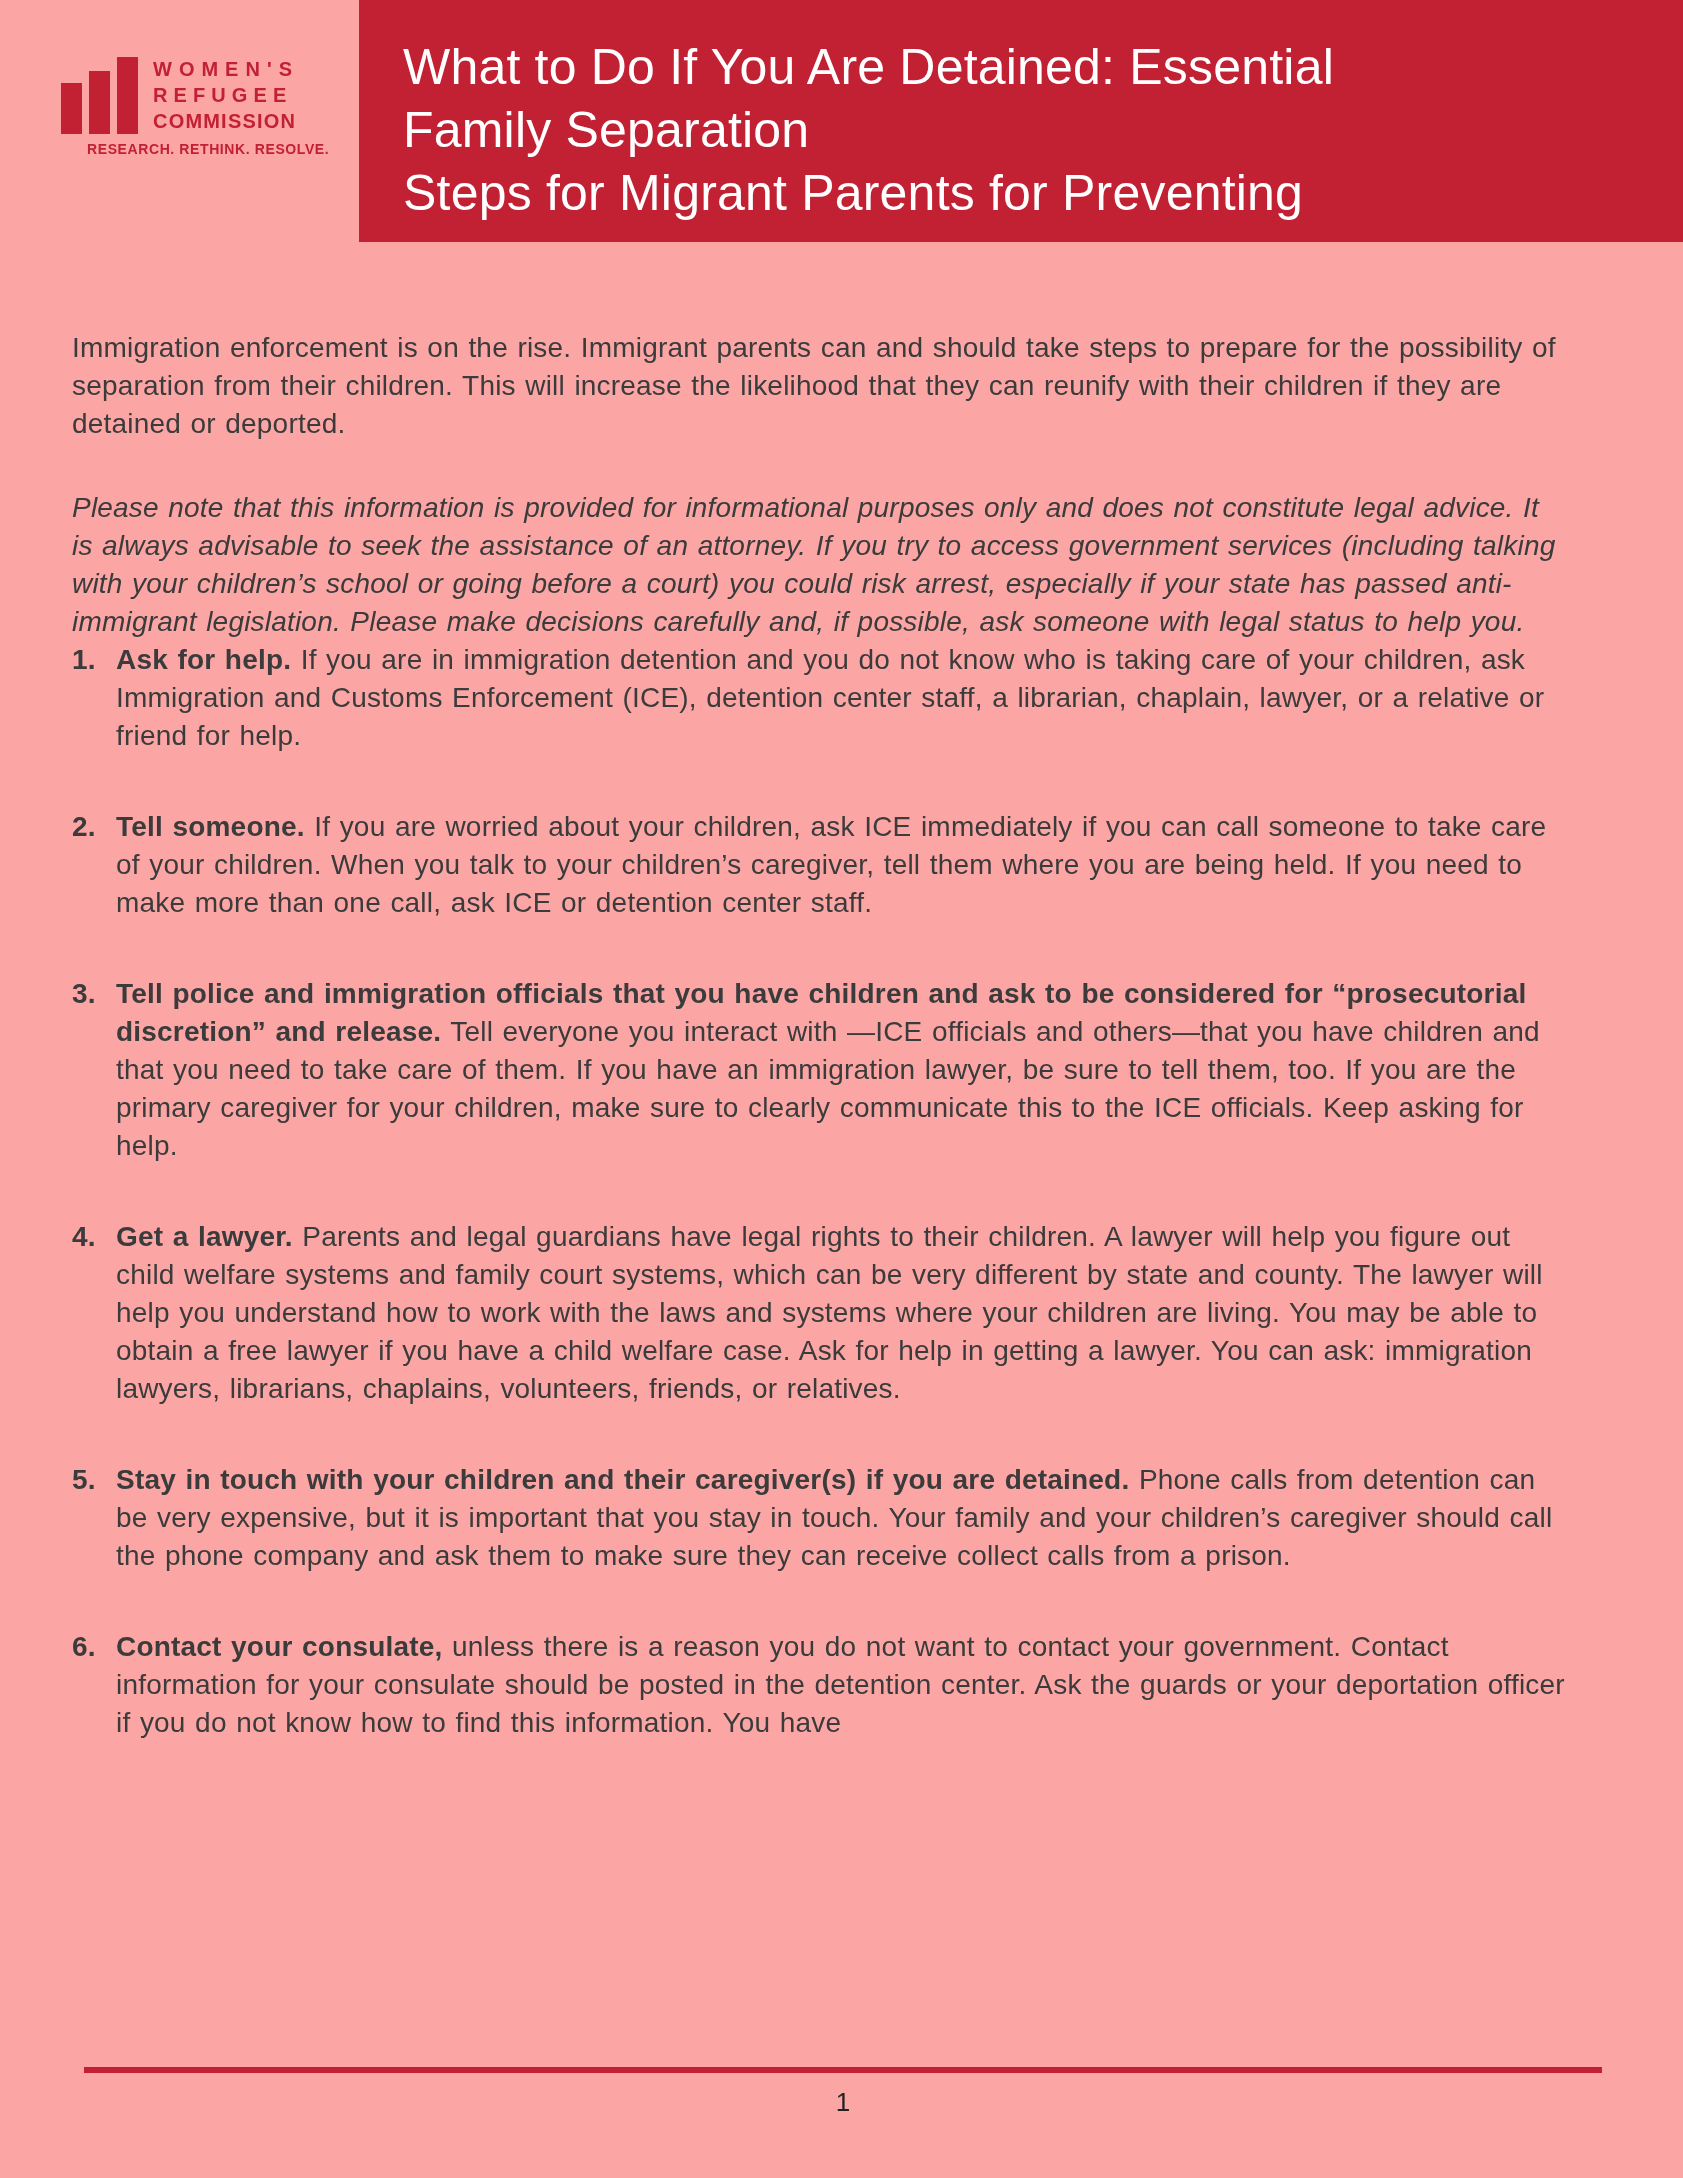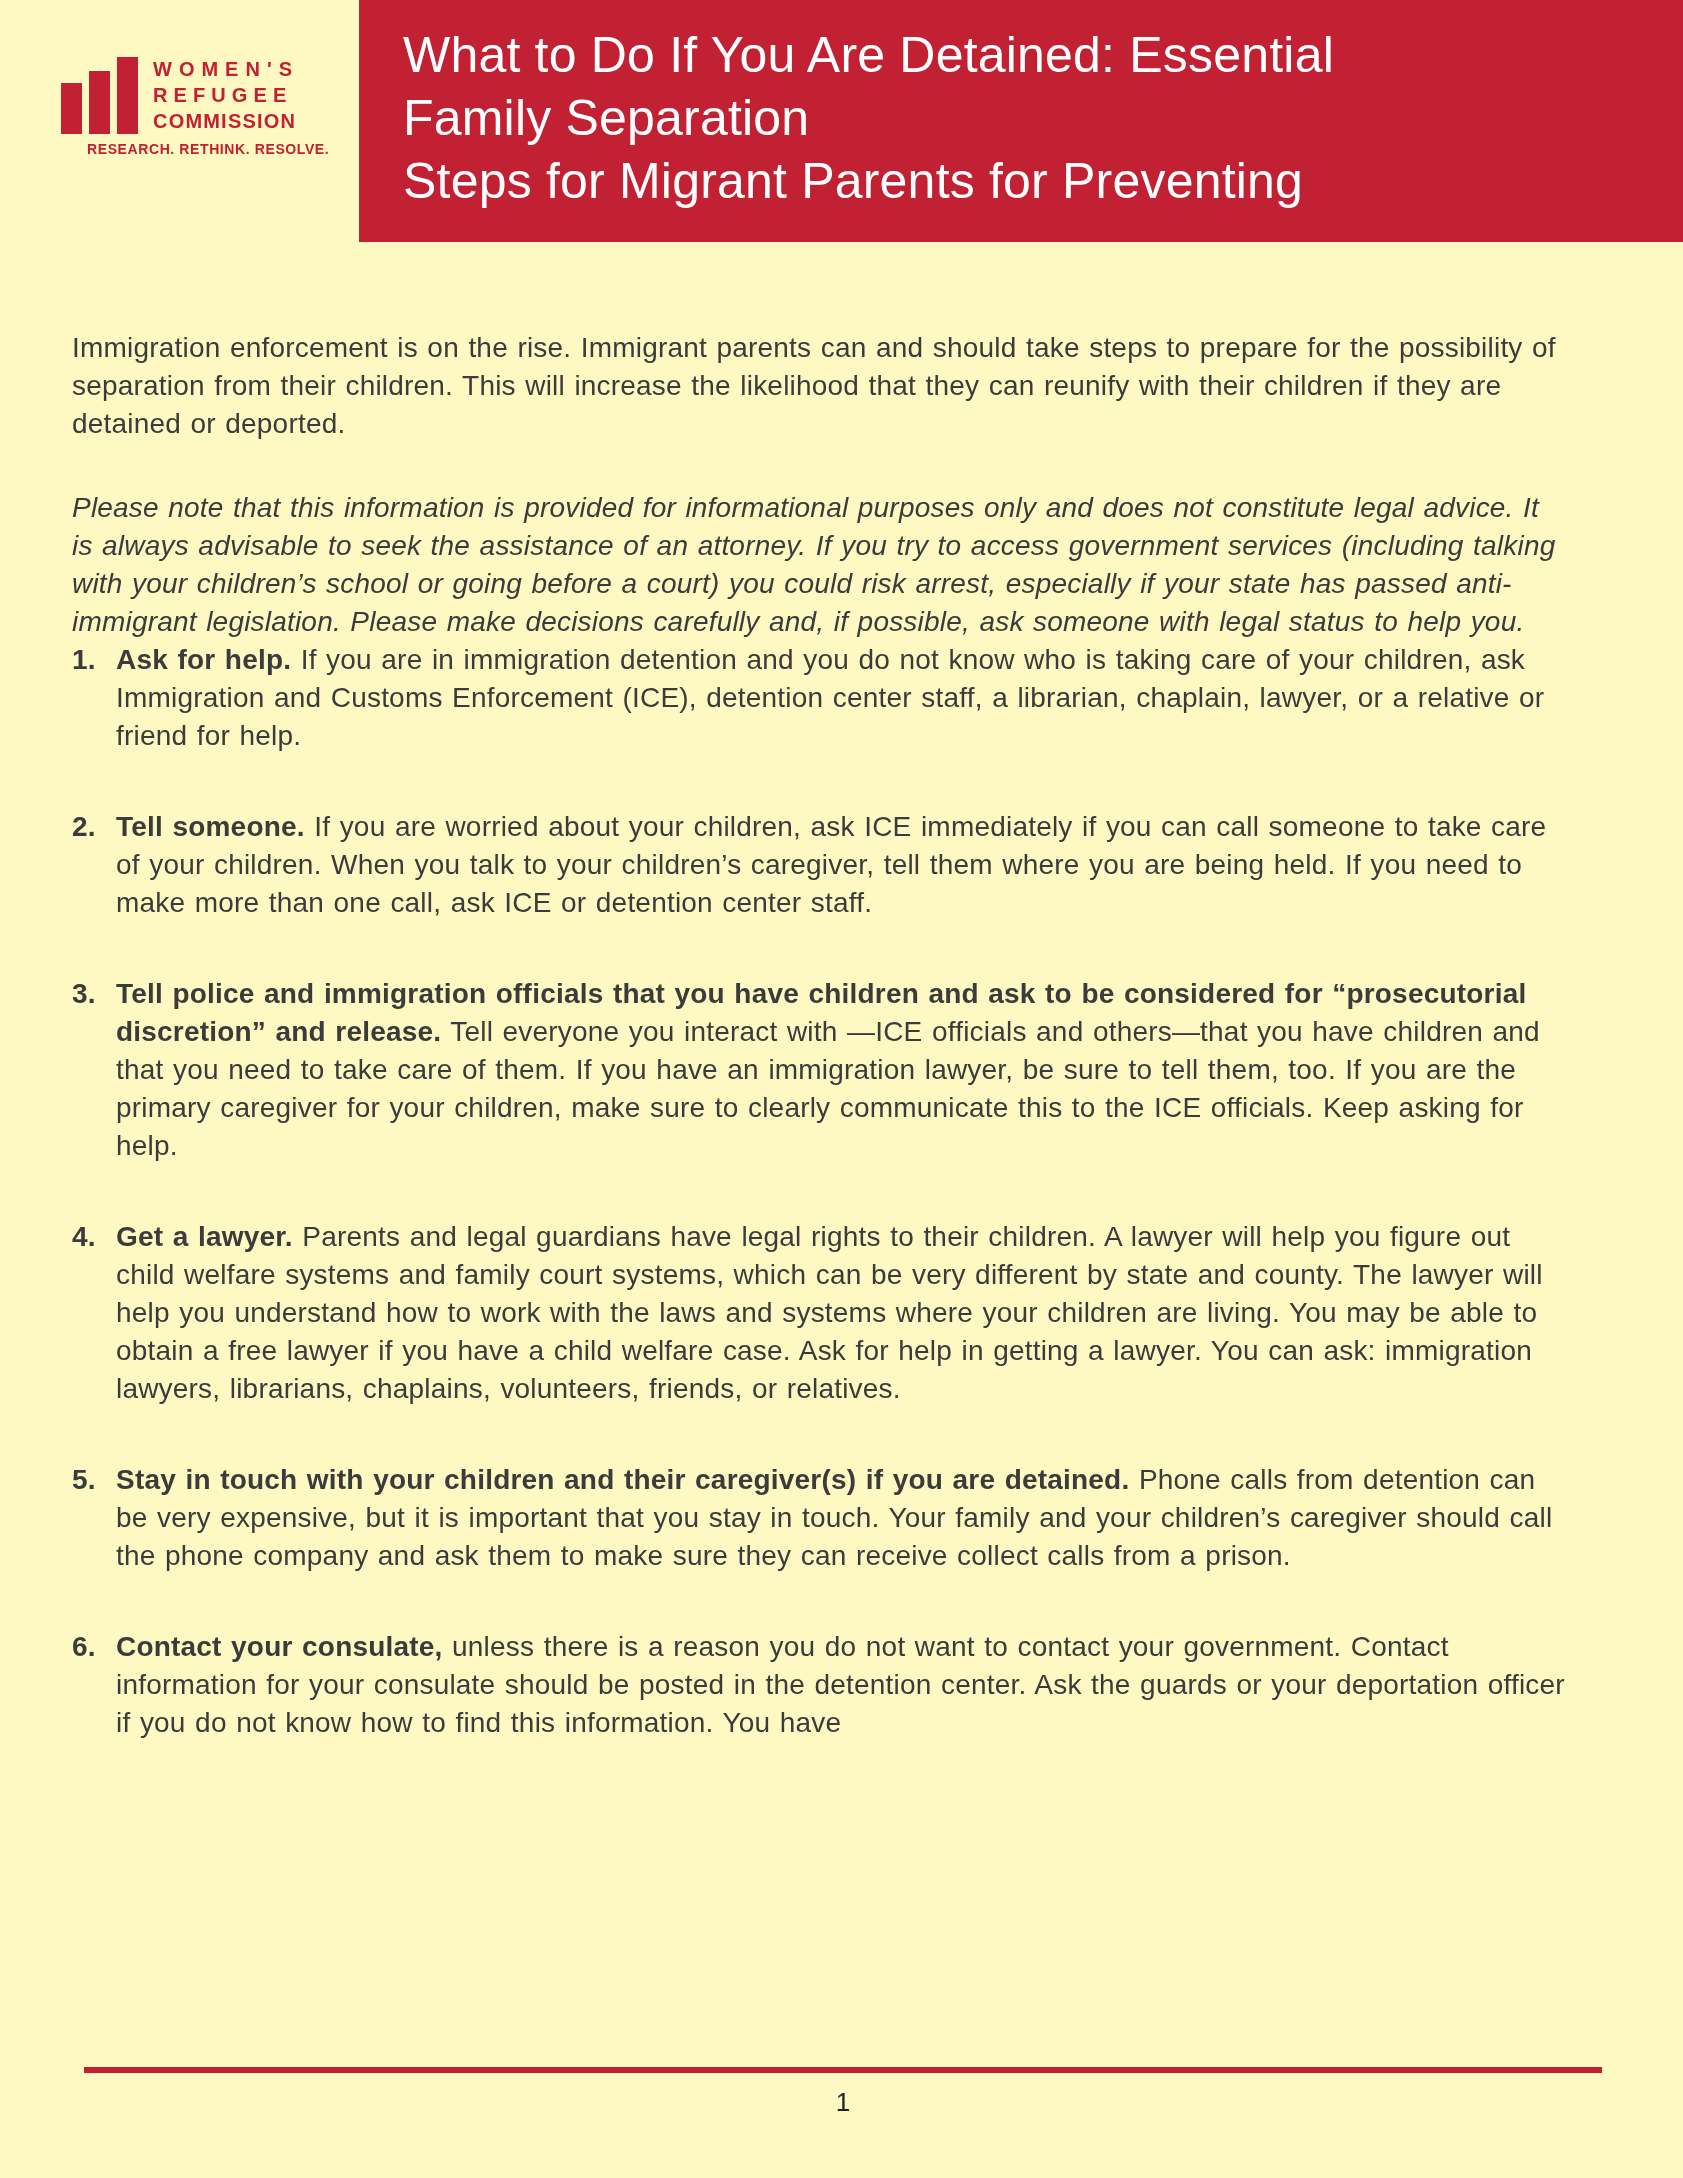--- a/index.html
+++ b/index.html
@@ -4,21 +4,21 @@
 <style>
   * { margin: 0; padding: 0; box-sizing: border-box; }
   html, body { background: #ffffff; }
   body {
     width: 1683px; height: 2178px;
     position: relative;
     font-family: "Liberation Sans", sans-serif;
     color: #3b3b3b;
     overflow: hidden;
   }
-  .page { position: absolute; inset: 0; background: #fef9c3; }
+  .page { position: absolute; inset: 0; background: #fca5a5; }
 
   
   .logo { position: absolute; left: 61px; top: 57px; width: 269px; }
   .logo-row { display: flex; align-items: flex-end; }
   .logo-bars { display: flex; align-items: flex-end; height: 77px; margin-right: 15px; }
   .logo-bar { background: #C22033; width: 21px; margin-right: 7px; }
   .bar-1 { height: 51px; }
   .bar-2 { height: 63px; }
   .bar-3 { height: 77px; margin-right: 0; }
   .logo-words { display: flex; flex-direction: column; justify-content: flex-end; height: 77px; }
@@ -31,21 +31,21 @@
   .lw-3 { letter-spacing: 1.2px; }
   .logo-tagline {
     margin-top: 7px; color: #C22033; font-weight: bold;
     font-size: 14px; letter-spacing: 0.6px; white-space: nowrap; padding-left: 26px;
   }
 
   
   .banner {
     position: absolute; left: 359px; top: 0; width: 1324px; height: 242px;
     background: #C22033; color: #ffffff;
-    padding: 24px 40px 0 44px;
+    padding: 36px 40px 0 44px;
   }
   .banner-title { font-size: 50px; line-height: 63px; font-weight: 400; letter-spacing: 0.2px; }
   .banner-line { display: block; }
 
   
   .content {
     position: absolute; left: 72px; top: 242px; width: 1497px;
     font-size: 28px; line-height: 38px; letter-spacing: 0.2px; word-spacing: 1.5px;
   }
   .para-intro { margin-top: 87px; }

